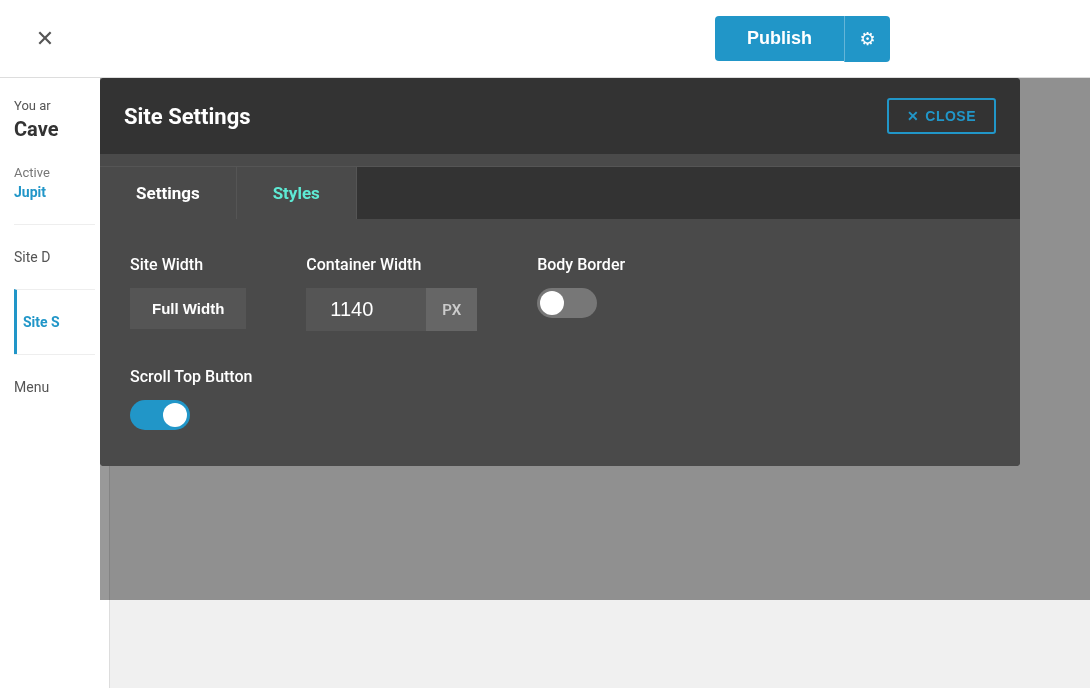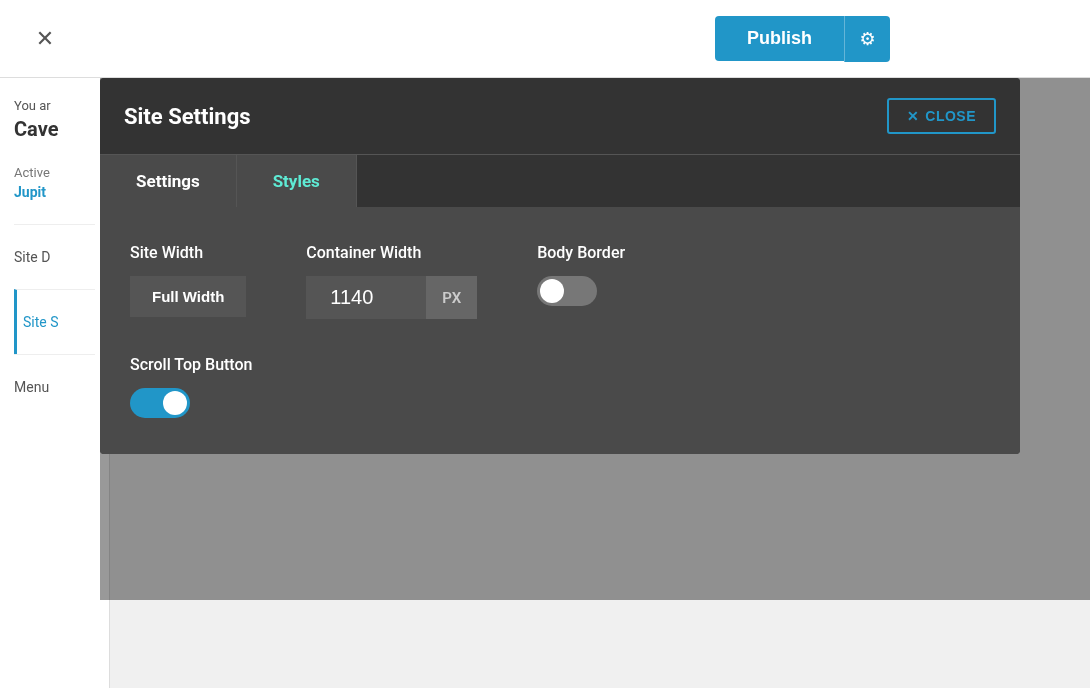--- a/index.html
+++ b/index.html
@@ -121,21 +121,21 @@
     .sidebar-item {
       font-size: 14px;
       color: #555;
       padding: 24px 0;
       border-top: 1px solid #eee;
       cursor: pointer;
     }
 
     .sidebar-item.active {
       color: #2196c8;
-      font-weight: 400;
+      font-weight: 700;
       border-left: 3px solid #2196c8;
       padding-left: 6px;
     }
 
     
     .modal-overlay {
       position: absolute;
       top: 78px;
       left: 100px;
       width: 990px;
@@ -184,20 +184,21 @@
       gap: 6px;
       letter-spacing: 0.5px;
     }
 
     
     .modal-tabs {
       background: #333;
       display: flex;
       padding: 0 0 0 0;
       border-top: 1px solid #555;
+      margin-top: 12px;
     }
 
     .modal-tab {
       padding: 16px 36px;
       font-size: 17px;
       font-weight: 700;
       color: #5eead4;
       cursor: pointer;
       background: #4a4a4a;
       border-right: 1px solid #555;

